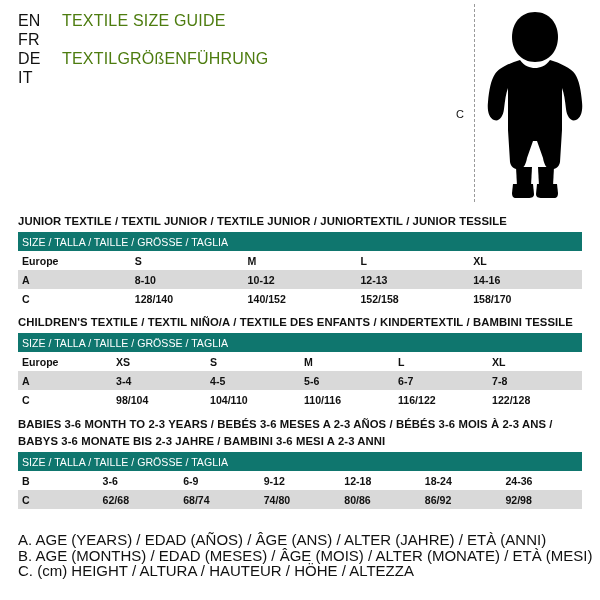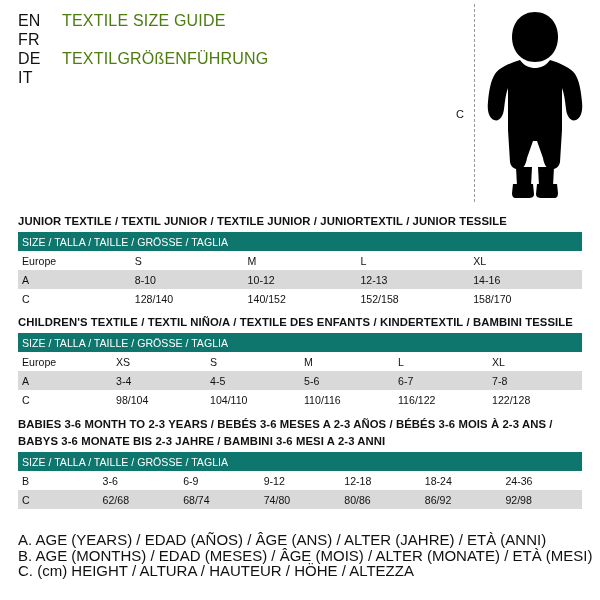--- a/index.html
+++ b/index.html
@@ -94,20 +94,21 @@
     border-collapse: collapse;
     width: 564px;
     font-size: 10.6px;
     table-layout: fixed;
   }
   table.size-table td {
     padding: 2px 0 2px 4px;
     height: 15px;
     vertical-align: middle;
     color: #111;
+    font-weight: bold;
   }
   tr.head-row td {
     background: #0f766e;
     color: #ffffff;
     font-weight: normal;
   }
   tr.shade td {
     background: #d9d9d9;
   }
   tr.plain td {

